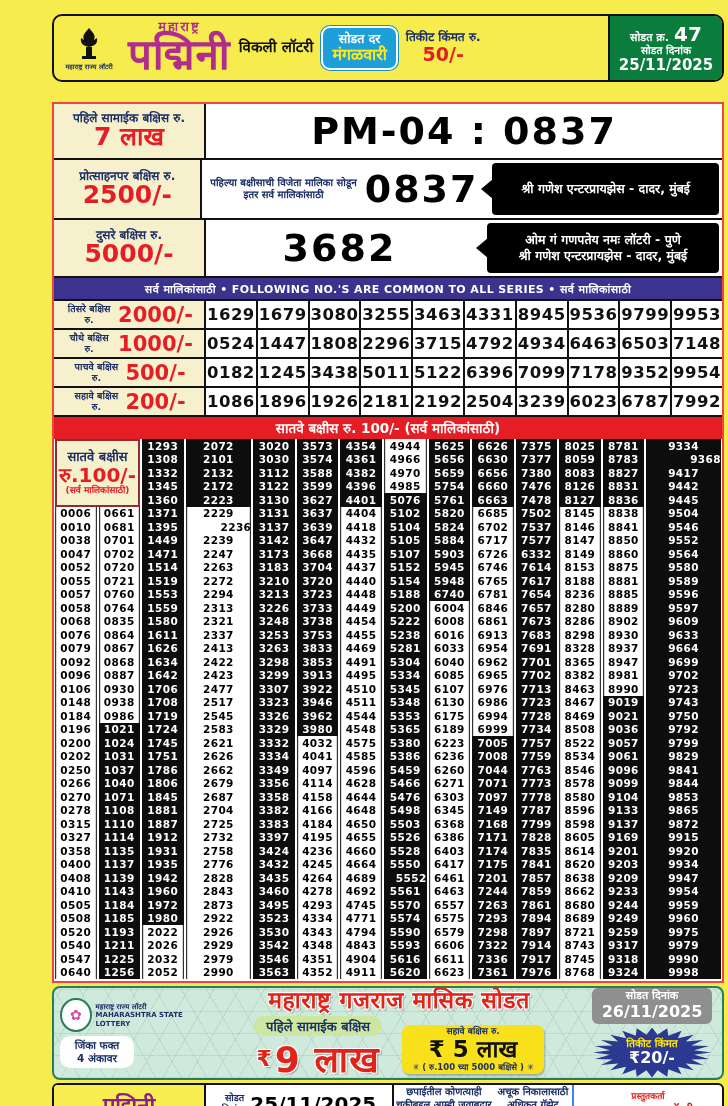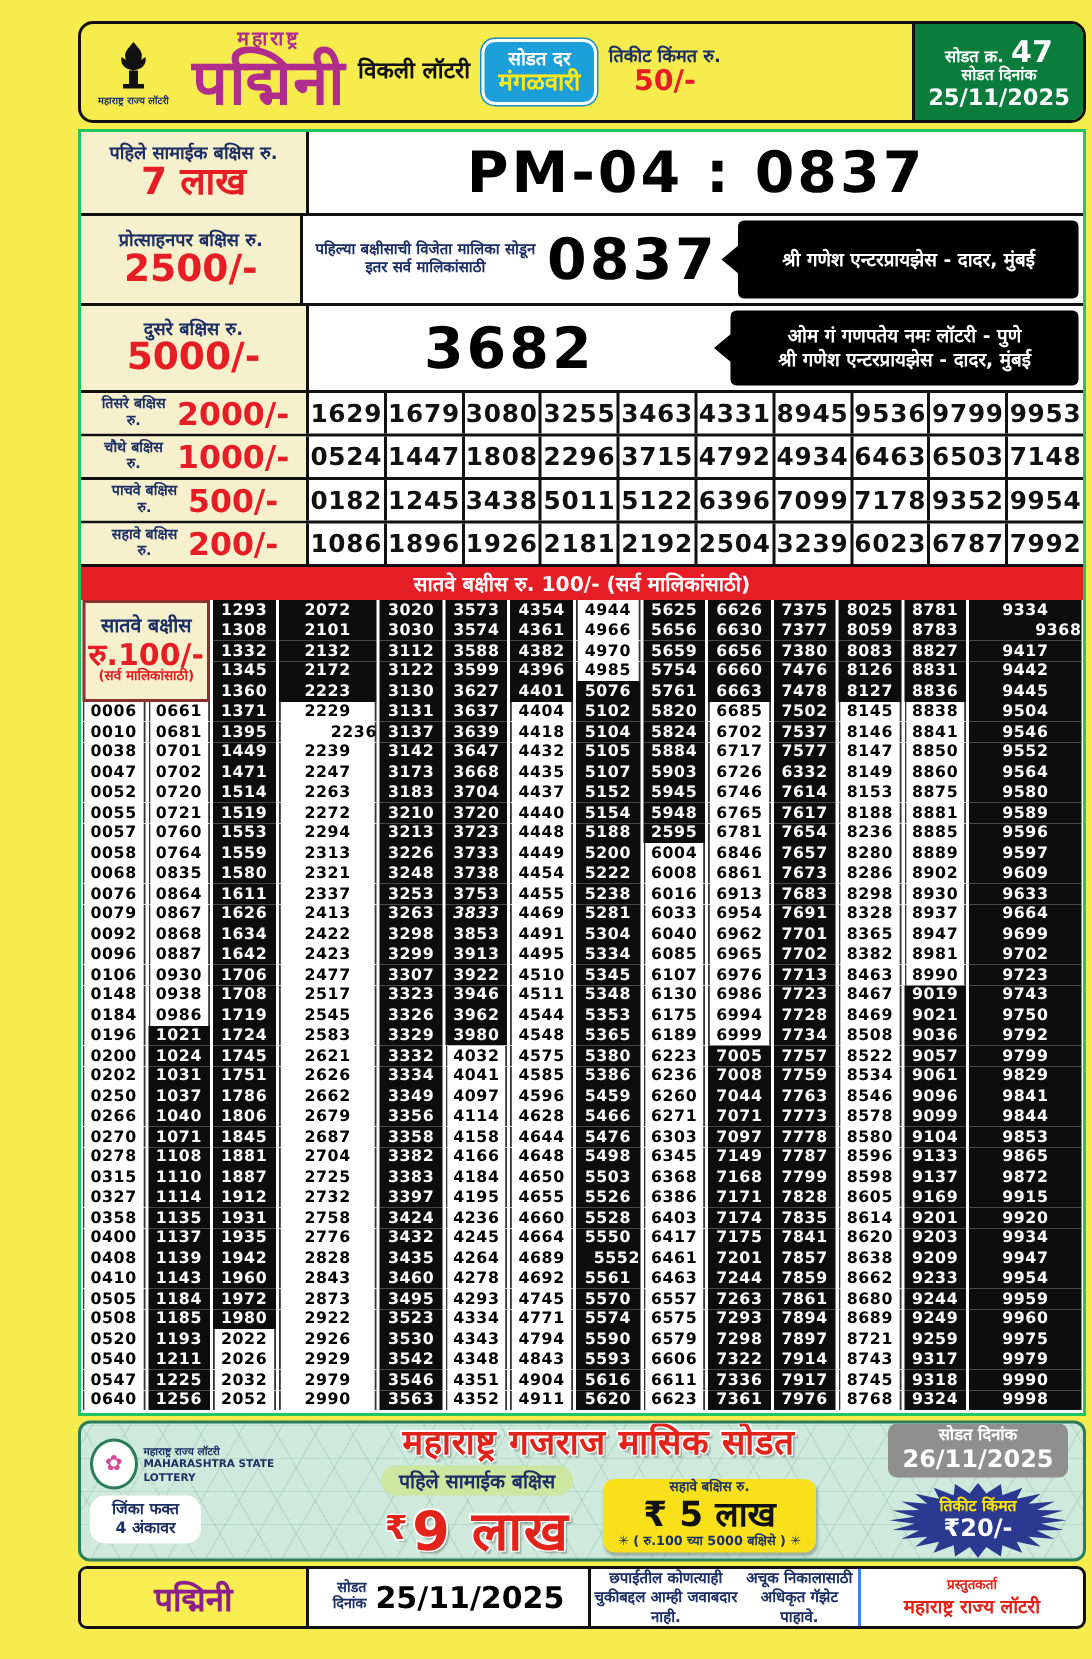--- a/index.html
+++ b/index.html
@@ -28,21 +28,21 @@
   .tkt .l1{color:#1d3065;font-weight:800;font-size:12px;}
   .tkt .l2{color:#e51d25;font-weight:800;font-size:19px;}
   .drawbox{margin-left:auto;background:#0a7d3c;color:#fff;height:64px;width:112px;
            display:flex;flex-direction:column;justify-content:center;text-align:center;
            line-height:1.1;border-left:2px solid #111;}
   .drawbox .no-lab{font-size:11px;font-weight:700;}
   .drawbox .no{font-size:20px;font-weight:800;}
   .drawbox .dt-lab{font-size:10.5px;font-weight:700;}
   .drawbox .dt{font-size:15px;font-weight:800;}
   
-  .board{border:2px solid #22c55e;background:#fff;margin-top:4px;}
+  .board{border:2px solid #ef4444;background:#fff;margin-top:20px;}
   .rowA{display:flex;height:54px;border-bottom:2px solid #111;}
   .labcell{width:150px;background:#f7f0cc;border-right:2px solid #111;
            display:flex;flex-direction:column;align-items:center;justify-content:center;line-height:1.05;}
   .labcell .nl{color:#1d3065;font-weight:800;font-size:12px;}
   .labcell .amt{color:#e51d25;font-weight:800;font-size:25px;}
   .bigno{flex:1;display:flex;align-items:center;justify-content:center;
          font-size:38px;font-weight:800;letter-spacing:2px;color:#000;}
   .rowB{display:flex;height:58px;border-bottom:2px solid #111;}
   .note{width:158px;display:flex;align-items:center;justify-content:center;text-align:center;
         color:#1d3065;font-weight:700;font-size:10px;line-height:1.25;padding:0 4px;}
@@ -194,20 +194,21 @@
         <div class="nl">दुसरे बक्षिस रु.</div>
         <div class="amt">5000/-</div>
       </div>
       <div class="bigno">3682</div>
       <div class="agentbox">
         <div>ओम गं गणपतेय नमः लॉटरी - पुणे</div>
         <div>श्री गणेश एन्टरप्रायझेस - दादर, मुंबई</div>
       </div>
     </div>
 
+    <div class="commonbar">सर्व मालिकांसाठी  •  FOLLOWING NO.'S ARE COMMON TO ALL SERIES  •  सर्व मालिकांसाठी</div>
 
     <div id="prize-rows">
         <div class="prow">
           <div class="plabel">
             <div class="pl">तिसरे बक्षिस रु.</div>
             <div class="pa">2000/-</div>
           </div>
           <div class="pcell">1629</div>
           <div class="pcell">1679</div>
           <div class="pcell">3080</div>
@@ -515,21 +516,21 @@
         <div class="ncell dark" style="grid-area: 6 / 6;">3637</div>
         <div class="ncell dark" style="grid-area: 7 / 6;">3639</div>
         <div class="ncell dark" style="grid-area: 8 / 6;">3647</div>
         <div class="ncell dark" style="grid-area: 9 / 6;">3668</div>
         <div class="ncell dark" style="grid-area: 10 / 6;">3704</div>
         <div class="ncell dark" style="grid-area: 11 / 6;">3720</div>
         <div class="ncell dark" style="grid-area: 12 / 6;">3723</div>
         <div class="ncell dark" style="grid-area: 13 / 6;">3733</div>
         <div class="ncell dark" style="grid-area: 14 / 6;">3738</div>
         <div class="ncell dark" style="grid-area: 15 / 6;">3753</div>
-        <div class="ncell dark" style="grid-area: 16 / 6; font-style: italic;">3833</div>
+        <div class="ncell dark" style="grid-area: 16 / 6;">3833</div>
         <div class="ncell dark" style="grid-area: 17 / 6;">3853</div>
         <div class="ncell dark" style="grid-area: 18 / 6;">3913</div>
         <div class="ncell dark" style="grid-area: 19 / 6;">3922</div>
         <div class="ncell dark" style="grid-area: 20 / 6;">3946</div>
         <div class="ncell dark" style="grid-area: 21 / 6;">3962</div>
         <div class="ncell dark" style="grid-area: 22 / 6;">3980</div>
         <div class="ncell light" style="grid-area: 23 / 6;">4032</div>
         <div class="ncell light" style="grid-area: 24 / 6;">4041</div>
         <div class="ncell light" style="grid-area: 25 / 6;">4097</div>
         <div class="ncell light" style="grid-area: 26 / 6;">4114</div>
@@ -616,21 +617,21 @@
         <div class="ncell dark" style="grid-area: 37 / 8;">5590</div>
         <div class="ncell dark" style="grid-area: 38 / 8;">5593</div>
         <div class="ncell dark" style="grid-area: 39 / 8;">5616</div>
         <div class="ncell dark" style="grid-area: 40 / 8;">5620</div>
         <div class="ncell dark" style="grid-area: 6 / 9;">5820</div>
         <div class="ncell dark" style="grid-area: 7 / 9;">5824</div>
         <div class="ncell dark" style="grid-area: 8 / 9;">5884</div>
         <div class="ncell dark" style="grid-area: 9 / 9;">5903</div>
         <div class="ncell dark" style="grid-area: 10 / 9;">5945</div>
         <div class="ncell dark" style="grid-area: 11 / 9;">5948</div>
-        <div class="ncell dark" style="grid-area: 12 / 9;">2595</div>
+        <div class="ncell dark" style="grid-area: 12 / 9;">6740</div>
         <div class="ncell light" style="grid-area: 13 / 9;">6004</div>
         <div class="ncell light" style="grid-area: 14 / 9;">6008</div>
         <div class="ncell light" style="grid-area: 15 / 9;">6016</div>
         <div class="ncell light" style="grid-area: 16 / 9;">6033</div>
         <div class="ncell light" style="grid-area: 17 / 9;">6040</div>
         <div class="ncell light" style="grid-area: 18 / 9;">6085</div>
         <div class="ncell light" style="grid-area: 19 / 9;">6107</div>
         <div class="ncell light" style="grid-area: 20 / 9;">6130</div>
         <div class="ncell light" style="grid-area: 21 / 9;">6175</div>
         <div class="ncell light" style="grid-area: 22 / 9;">6189</div>

